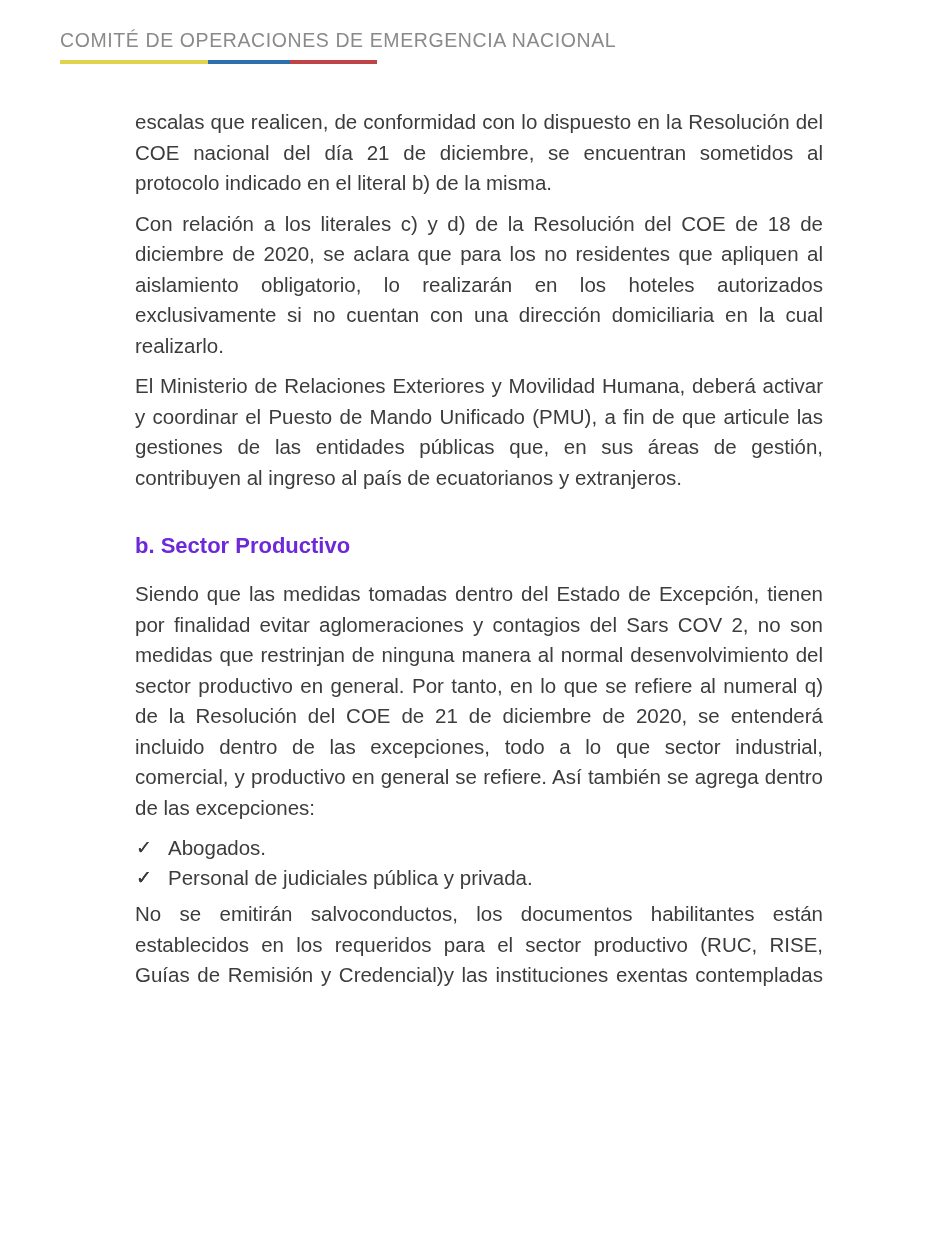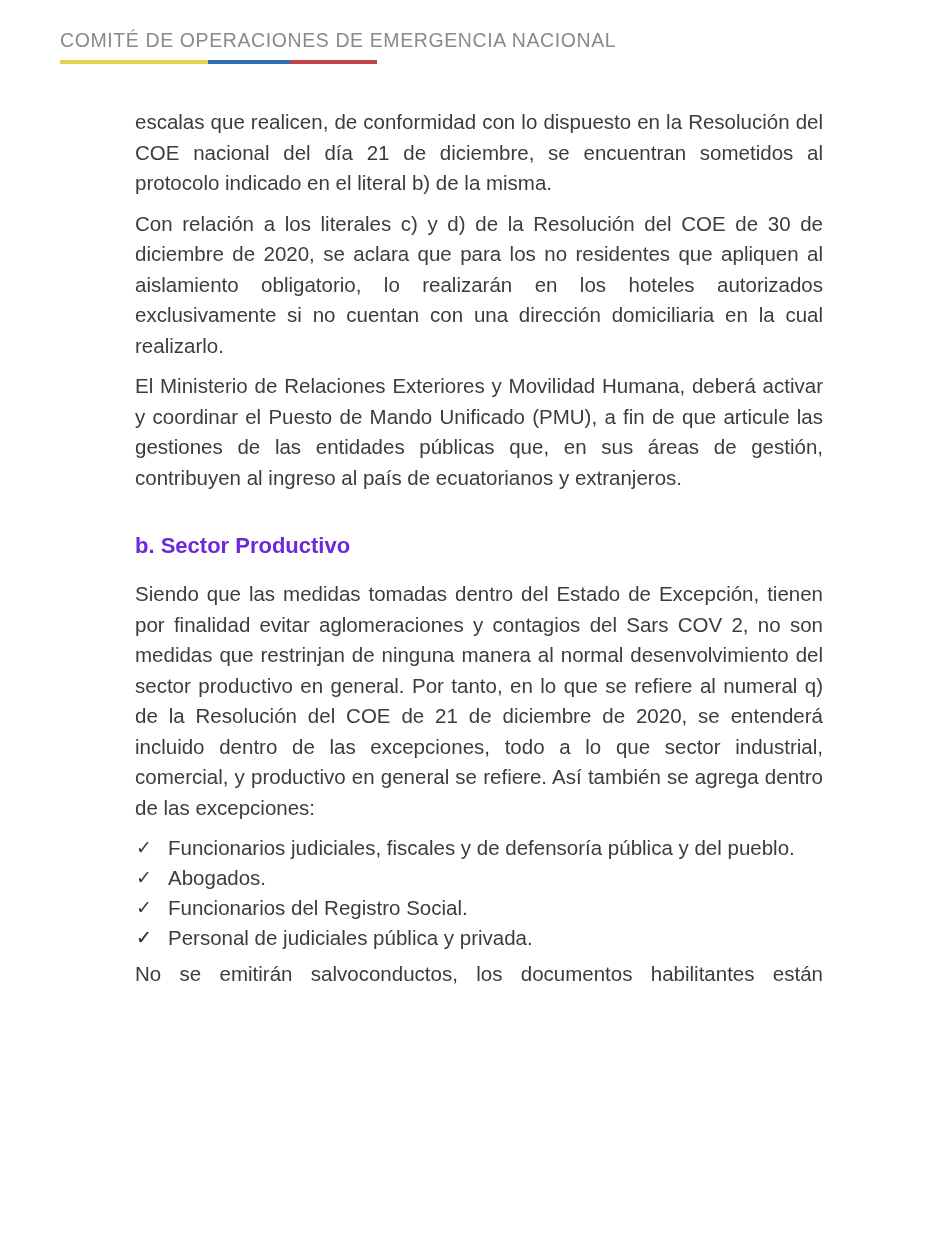--- a/index.html
+++ b/index.html
@@ -142,39 +142,37 @@
 
   <div class="header-title">COMITÉ DE OPERACIONES DE EMERGENCIA NACIONAL</div>
   <div class="flag-line">
     <span class="seg seg-yellow"></span>
     <span class="seg seg-blue"></span>
     <span class="seg seg-red"></span>
   </div>
 
   <main class="content">
     <p>escalas que realicen, de conformidad con lo dispuesto en la Resolución del COE nacional del día 21 de diciembre, se encuentran sometidos al protocolo indicado en el literal b) de la misma.</p>
-    <p>Con relación a los literales c) y d) de la Resolución del COE de 30 de diciembre de 2020, se aclara que para los no residentes que apliquen al aislamiento obligatorio, lo realizarán en los hoteles autorizados exclusivamente si no cuentan con una dirección domiciliaria en la cual realizarlo.</p>
+    <p>Con relación a los literales c) y d) de la Resolución del COE de 18 de diciembre de 2020, se aclara que para los no residentes que apliquen al aislamiento obligatorio, lo realizarán en los hoteles autorizados exclusivamente si no cuentan con una dirección domiciliaria en la cual realizarlo.</p>
     <p>El Ministerio de Relaciones Exteriores y Movilidad Humana, deberá activar y coordinar el Puesto de Mando Unificado (PMU), a fin de que articule las gestiones de las entidades públicas que, en sus áreas de gestión, contribuyen al ingreso al país de ecuatorianos y extranjeros.</p>
 
     <h2>b. Sector Productivo</h2>
 
     <p>Siendo que las medidas tomadas dentro del Estado de Excepción, tienen por finalidad evitar aglomeraciones y contagios del Sars COV 2, no son medidas que restrinjan de ninguna manera al normal desenvolvimiento del sector productivo en general.  Por tanto, en lo que se refiere al numeral q) de la Resolución del COE de 21 de diciembre de 2020, se entenderá incluido dentro de las excepciones, todo a lo que sector industrial, comercial, y productivo en general se refiere. Así también se agrega dentro de las excepciones:</p>
 
     <ul>
       <li>
         <span class="check">✓</span>
-        <span>Funcionarios judiciales, fiscales y de defensoría pública y del pueblo.</span>
       </li>
       <li>
         <span class="check">✓</span>
         <span>Abogados.</span>
       </li>
       <li>
         <span class="check">✓</span>
-        <span>Funcionarios del Registro Social.</span>
       </li>
       <li>
         <span class="check">✓</span>
       </li>
       <li>
         <span class="check">✓</span>
         <span>Personal de judiciales pública y privada.</span>
       </li>
     </ul>
 

